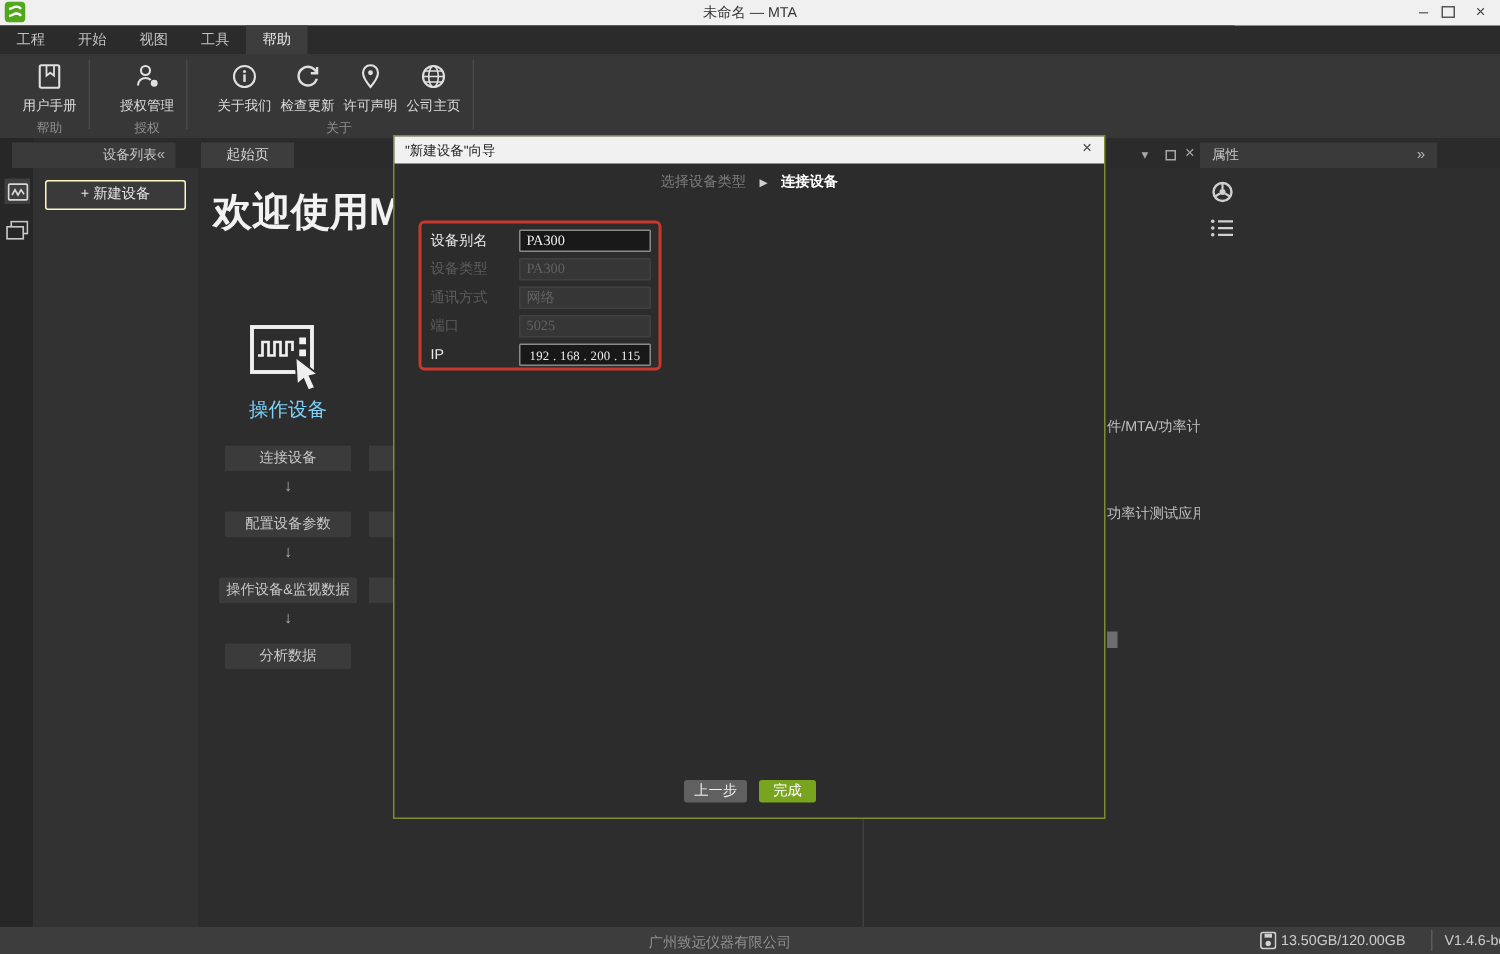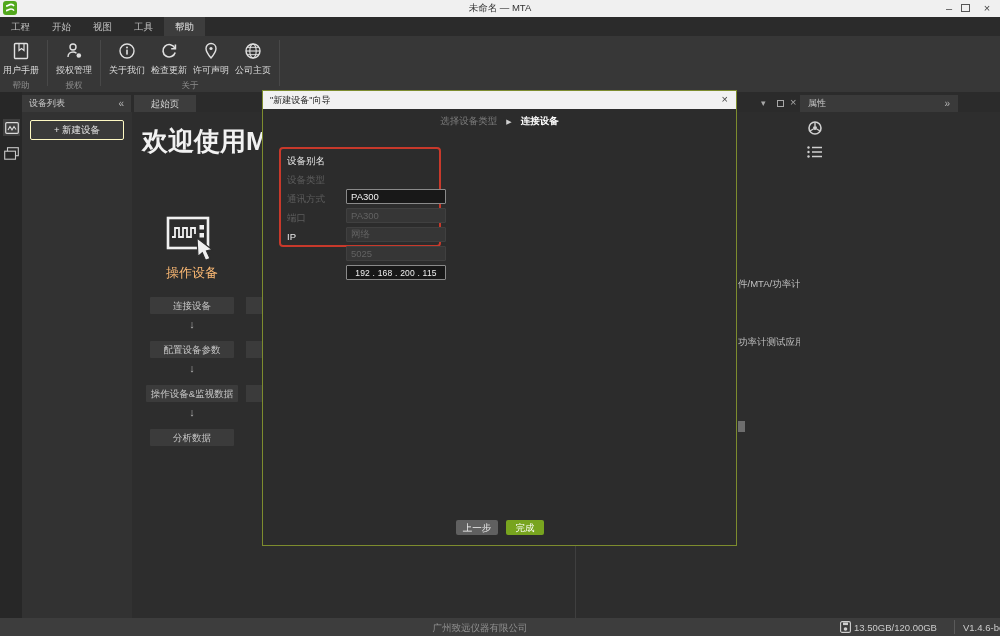--- a/index.html
+++ b/index.html
@@ -15,51 +15,51 @@
   .titlebar { left:0; top:0; width:1000px; height:17px; background:#f0f0f0; }
   .titlebar .title { left:0; right:0; top:2px; text-align:center; font-size:9.5px; color:#333; }
   .winctl { top:2px; font-size:11px; color:#444; line-height:13px; width:14px; text-align:center; }
   .box-glyph { width:9px; height:8px; border:1px solid #555; top:4px; }
 
   
   .ribbon-tabs { left:0; top:17px; width:823px; height:19px; background:#2b2b2b; display:flex;text-align:right; }
   .ribbon-tab { padding:0 11px; line-height:19px; font-size:9.5px; color:#c2c2c2; }
   .ribbon-tab.active { background:#3d3d3d; color:#ececec; }
   .ribbon-body { left:0; top:36px; width:1000px; height:56px; background:#373737; display:flex; }
-  .rgroup { display:flex; flex-direction:column; }
+  .rgroup { display:flex; flex-direction:column;margin-left:12px; }
   .rbtns { display:flex; flex:1; align-items:flex-start; padding-top:4px; }
   .rbtn { display:flex; flex-direction:column; align-items:center; justify-content:flex-start; height:40px; padding:0 3px; }
   .rbtn svg { display:block; margin:1px 0 3px; }
   .rbtn .rlabel { font-size:9px; color:#dcdcdc; white-space:nowrap; }
   .rgroup-label { text-align:center; font-size:8.5px; color:#8e8e8e; padding-bottom:3px; }
   .rsep { width:1px; background:#484848; margin:4px 5px; height:46px; }
 
   
   .leftstrip { left:0; top:92px; width:22px; height:526px; background:#272727; }
   .strip-item { left:3px; width:17px; height:17px; display:flex; align-items:center; justify-content:center; }
   .strip-item.active { background:#3f3f3f; }
   .panel-hdr { top:95px; height:17px; background:#3a3a3a; font-size:9px; color:#c8c8c8; line-height:17px; }
-  .left-hdr { left:22px; width:109px; padding:0 7px; }
+  .left-hdr { left:8px; width:109px; padding:0 7px;text-align:right; }
   .right-hdr { left:800px; width:158px; padding:0 8px; }
   .hdr-glyph { float:right; color:#b5b5b5; font-size:10px; }
   .left-body { left:22px; top:112px; width:110px; height:506px; background:#323232; }
   .newdev-btn { left:30px; top:120px; width:94px; height:20px; background:#3a3a3a; border:1px solid #fef9c3;
     border-radius:2px; color:#e5e5e5; font-size:9.5px; text-align:center; line-height:18px; }
   .main-tabsrow { left:132px; top:95px; width:668px; height:17px; background:#2b2b2b; }
   .main-tab { left:134px; top:95px; width:62px; height:17px; background:#3d3d3d; color:#d5d5d5;
     font-size:9.5px; text-align:center; line-height:17px; }
   .tabrow-icon { top:98px; color:#a8a8a8; font-size:9px; line-height:11px; }
   .mini-box { width:7px; height:7px; border:1px solid #a8a8a8; top:100px; }
   .main-body { left:132px; top:112px; width:668px; height:506px; background:#2d2d2d; }
   .right-body { left:800px; top:112px; width:200px; height:506px; background:#2e2e2e; }
   .rp-icon { left:806px; }
 
   
   .welcome { left:142px; top:124px; font-size:26px; font-weight:bold; color:#f2f2f2; white-space:nowrap; }
-  .operate-label { left:132px; top:264px; width:120px; text-align:center; font-size:13px; color:#fdba74; }
+  .operate-label { left:132px; top:264px; width:120px; text-align:center; font-size:13px; color:#7dd3fc; }
   .flow-btn { width:84px; height:17px; background:#3b3b3b; color:#c8c8c8; font-size:9.5px;
     text-align:center; line-height:17px; border-radius:1px; }
   .flow-arrow { left:132px; width:120px; text-align:center; color:#b0b0b0; font-size:11px; }
   .sliver { background:#3b3b3b; }
   .vdivider { left:575px; top:112px; width:1px; height:506px; background:#3f3f3f; }
   .recent-frag { font-size:9.5px; color:#c0c0c0; white-space:nowrap; }
 
   
   .statusbar { left:0; top:618px; width:1000px; height:18px; background:#3d3d3d; }
   .status-company { left:400px; top:4px; width:160px; text-align:center; font-size:9.5px; color:#8f8f8f; }
@@ -71,22 +71,22 @@
   .dlg-titlebar { left:0; top:0; width:100%; height:18px; background:#f1f1f1; }
   .dlg-title { left:7px; top:3px; font-size:9px; color:#222; }
   .dlg-close { right:8px; top:2px; font-size:11px; color:#444; }
   .dlg-steps { top:24px; left:0; right:0; display:flex; justify-content:center; align-items:center; gap:9px; font-size:9.5px; }
   .step-prev { color:#7c7c7c; }
   .step-arrow { color:#cfcfcf; font-size:7px; }
   .step-cur { color:#ffffff; font-weight:bold; }
   .redbox { left:16px; top:56px; width:162px; height:100px; border:2px solid #c8392b; border-radius:4px; }
   .f-label { left:24px; width:56px; height:14px; line-height:14px; font-size:9.5px; color:#e8e8e8; white-space:nowrap; }
   .f-label.dim { color:#5d5d5d; }
-  .f-input { left:83px; width:100px; height:15px; font-size:9.5px; font-family:Liberation Sans, sans-serif;
-    background:#181818; border:1px solid #8a8a8a; color:#f0f0f0; padding:0 0 0 4px; border-radius:1px;margin-top:36px; }
+  .f-input { left:83px; width:88px; height:15px; font-size:9.5px; font-family:Liberation Serif, serif;
+    background:#181818; border:1px solid #8a8a8a; color:#f0f0f0; padding:0 0 0 4px; border-radius:1px; }
   .f-input.dim { background:#363636; border:1px solid #404040; color:#626262; }
   .f-input.ip { font-size:8.5px; text-align:center; padding:0; letter-spacing:0.2px; }
   .dlg-btn { height:15px; font-size:9.5px; font-family:inherit; border:none; border-radius:2px; color:#f0f0f0; line-height:13px; }
   .btn-back { left:193px; top:429px; width:42px; background:#606060; }
   .btn-finish { left:243px; top:429px; width:38px; background:#78a41f; color:#fff; }
 
   svg { display:block; }
 </style>
 </head>
 <body>

